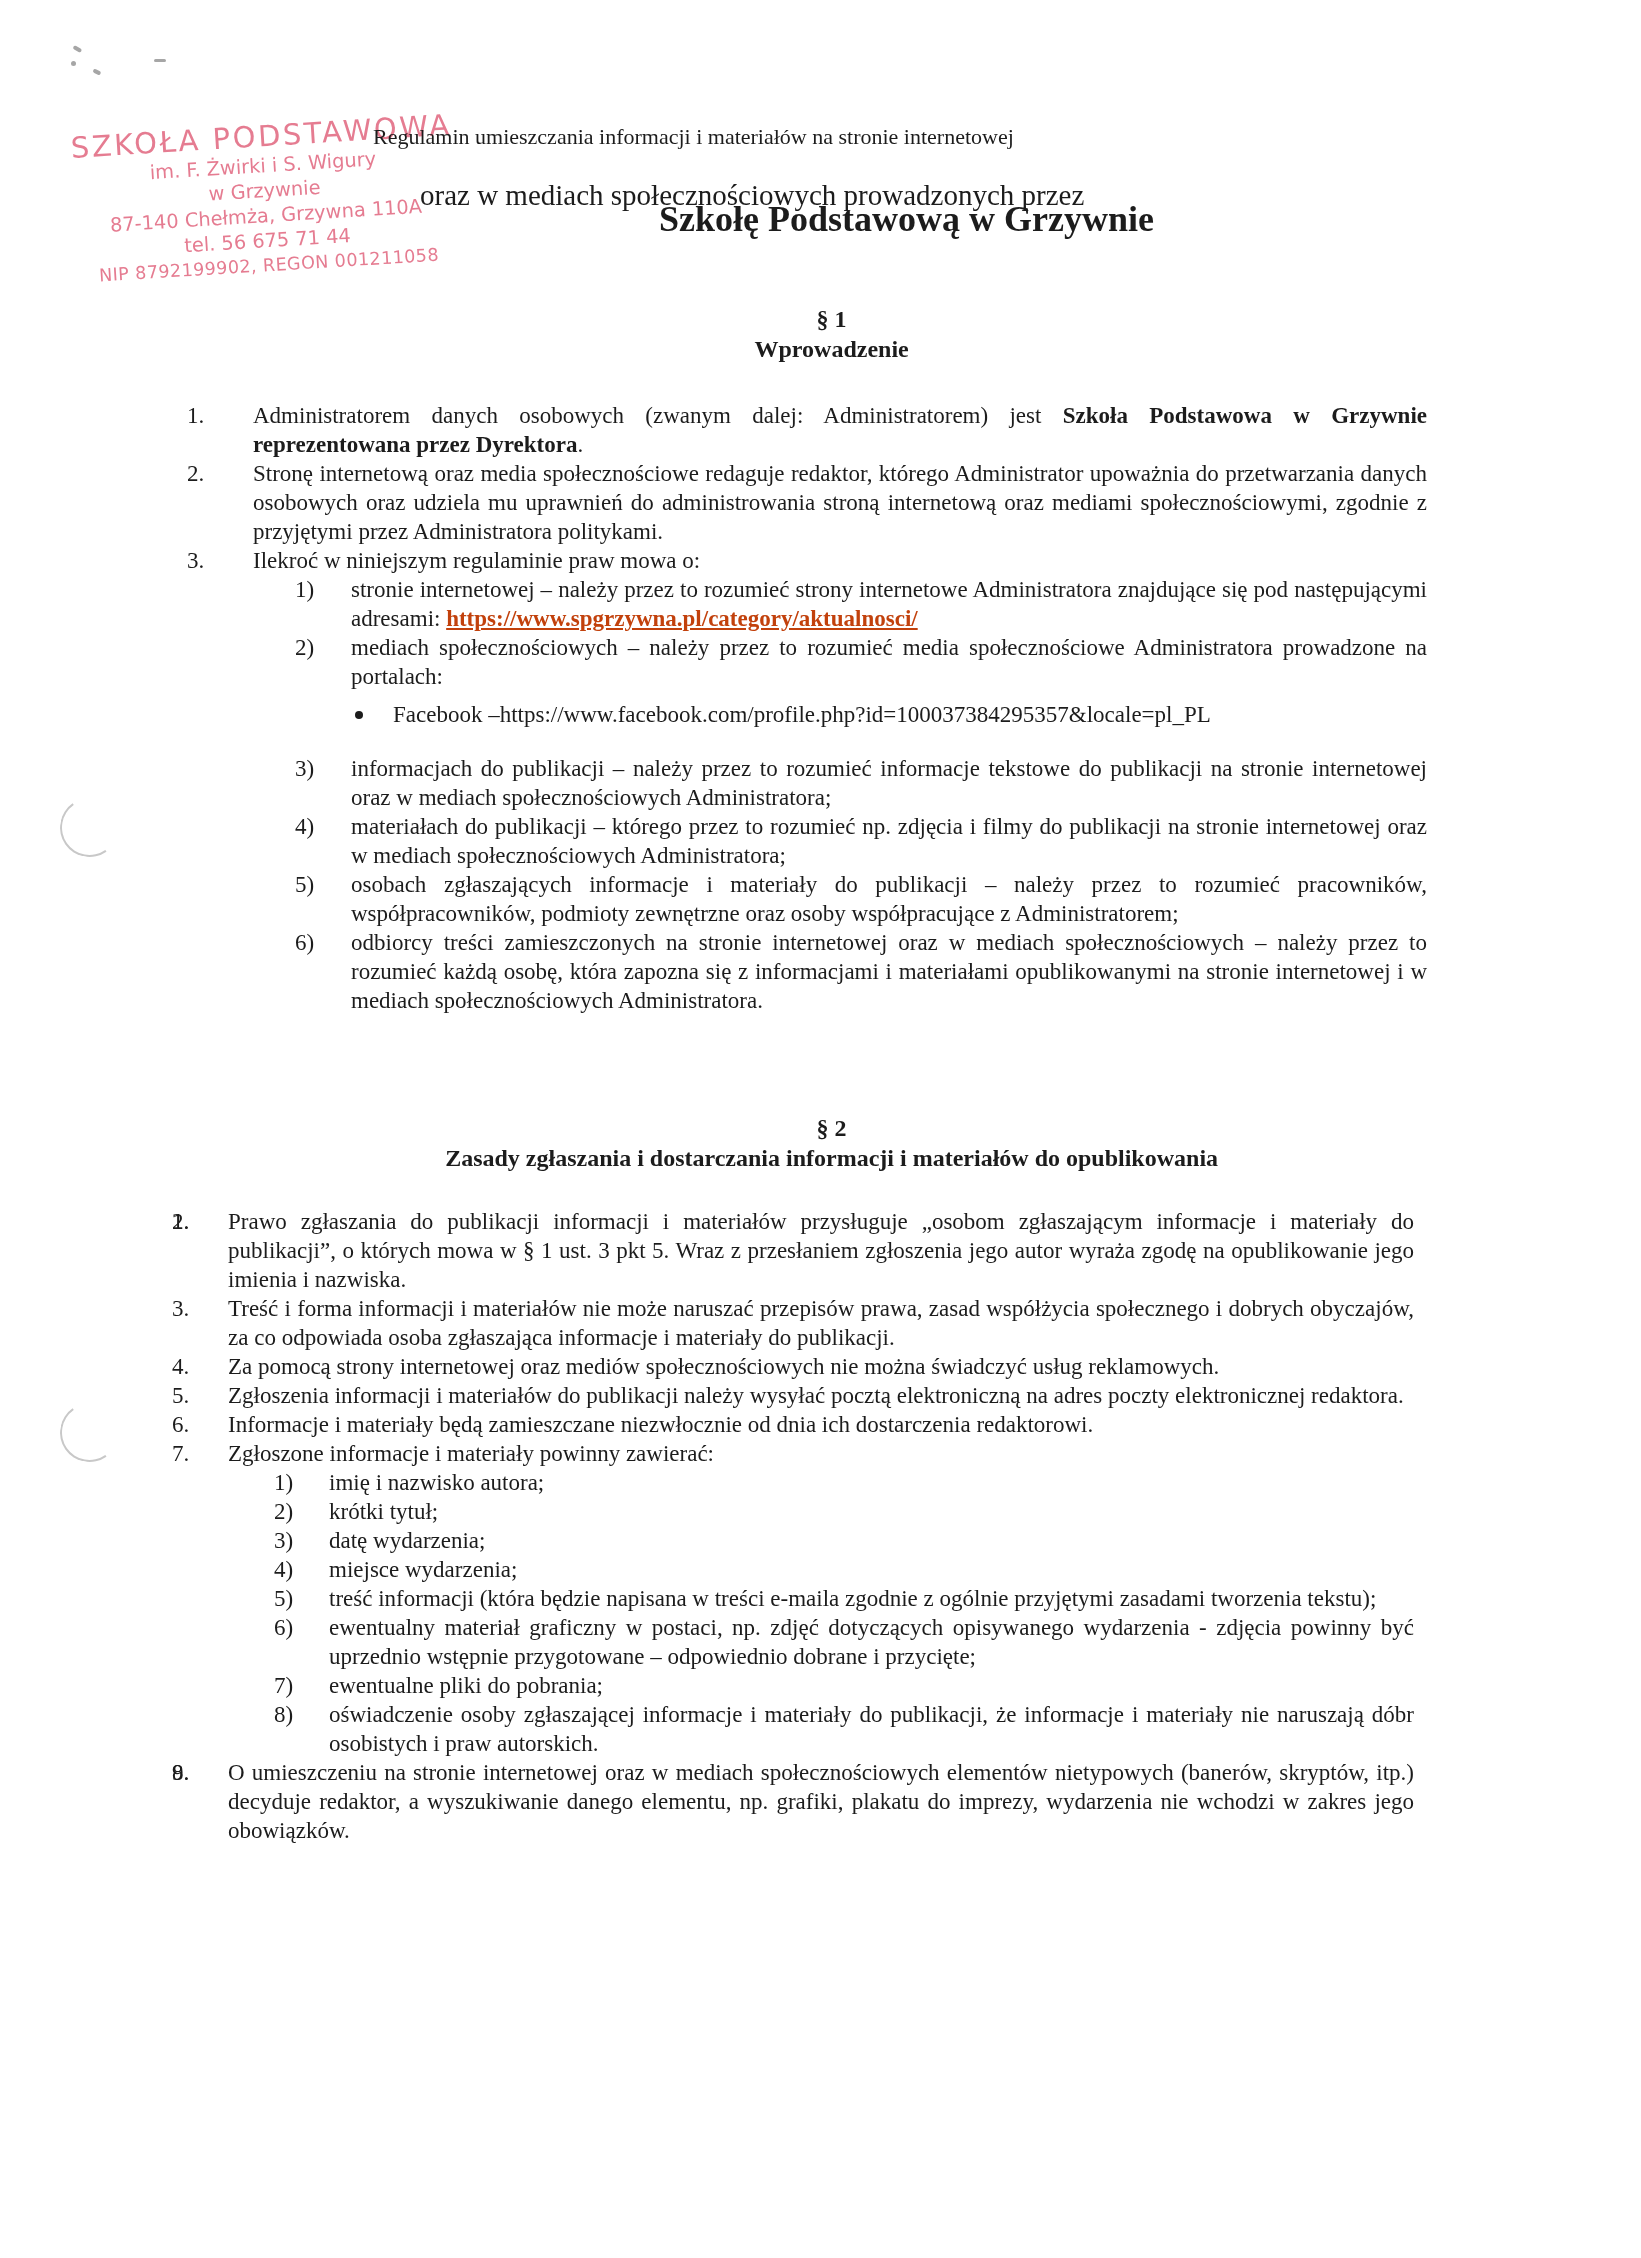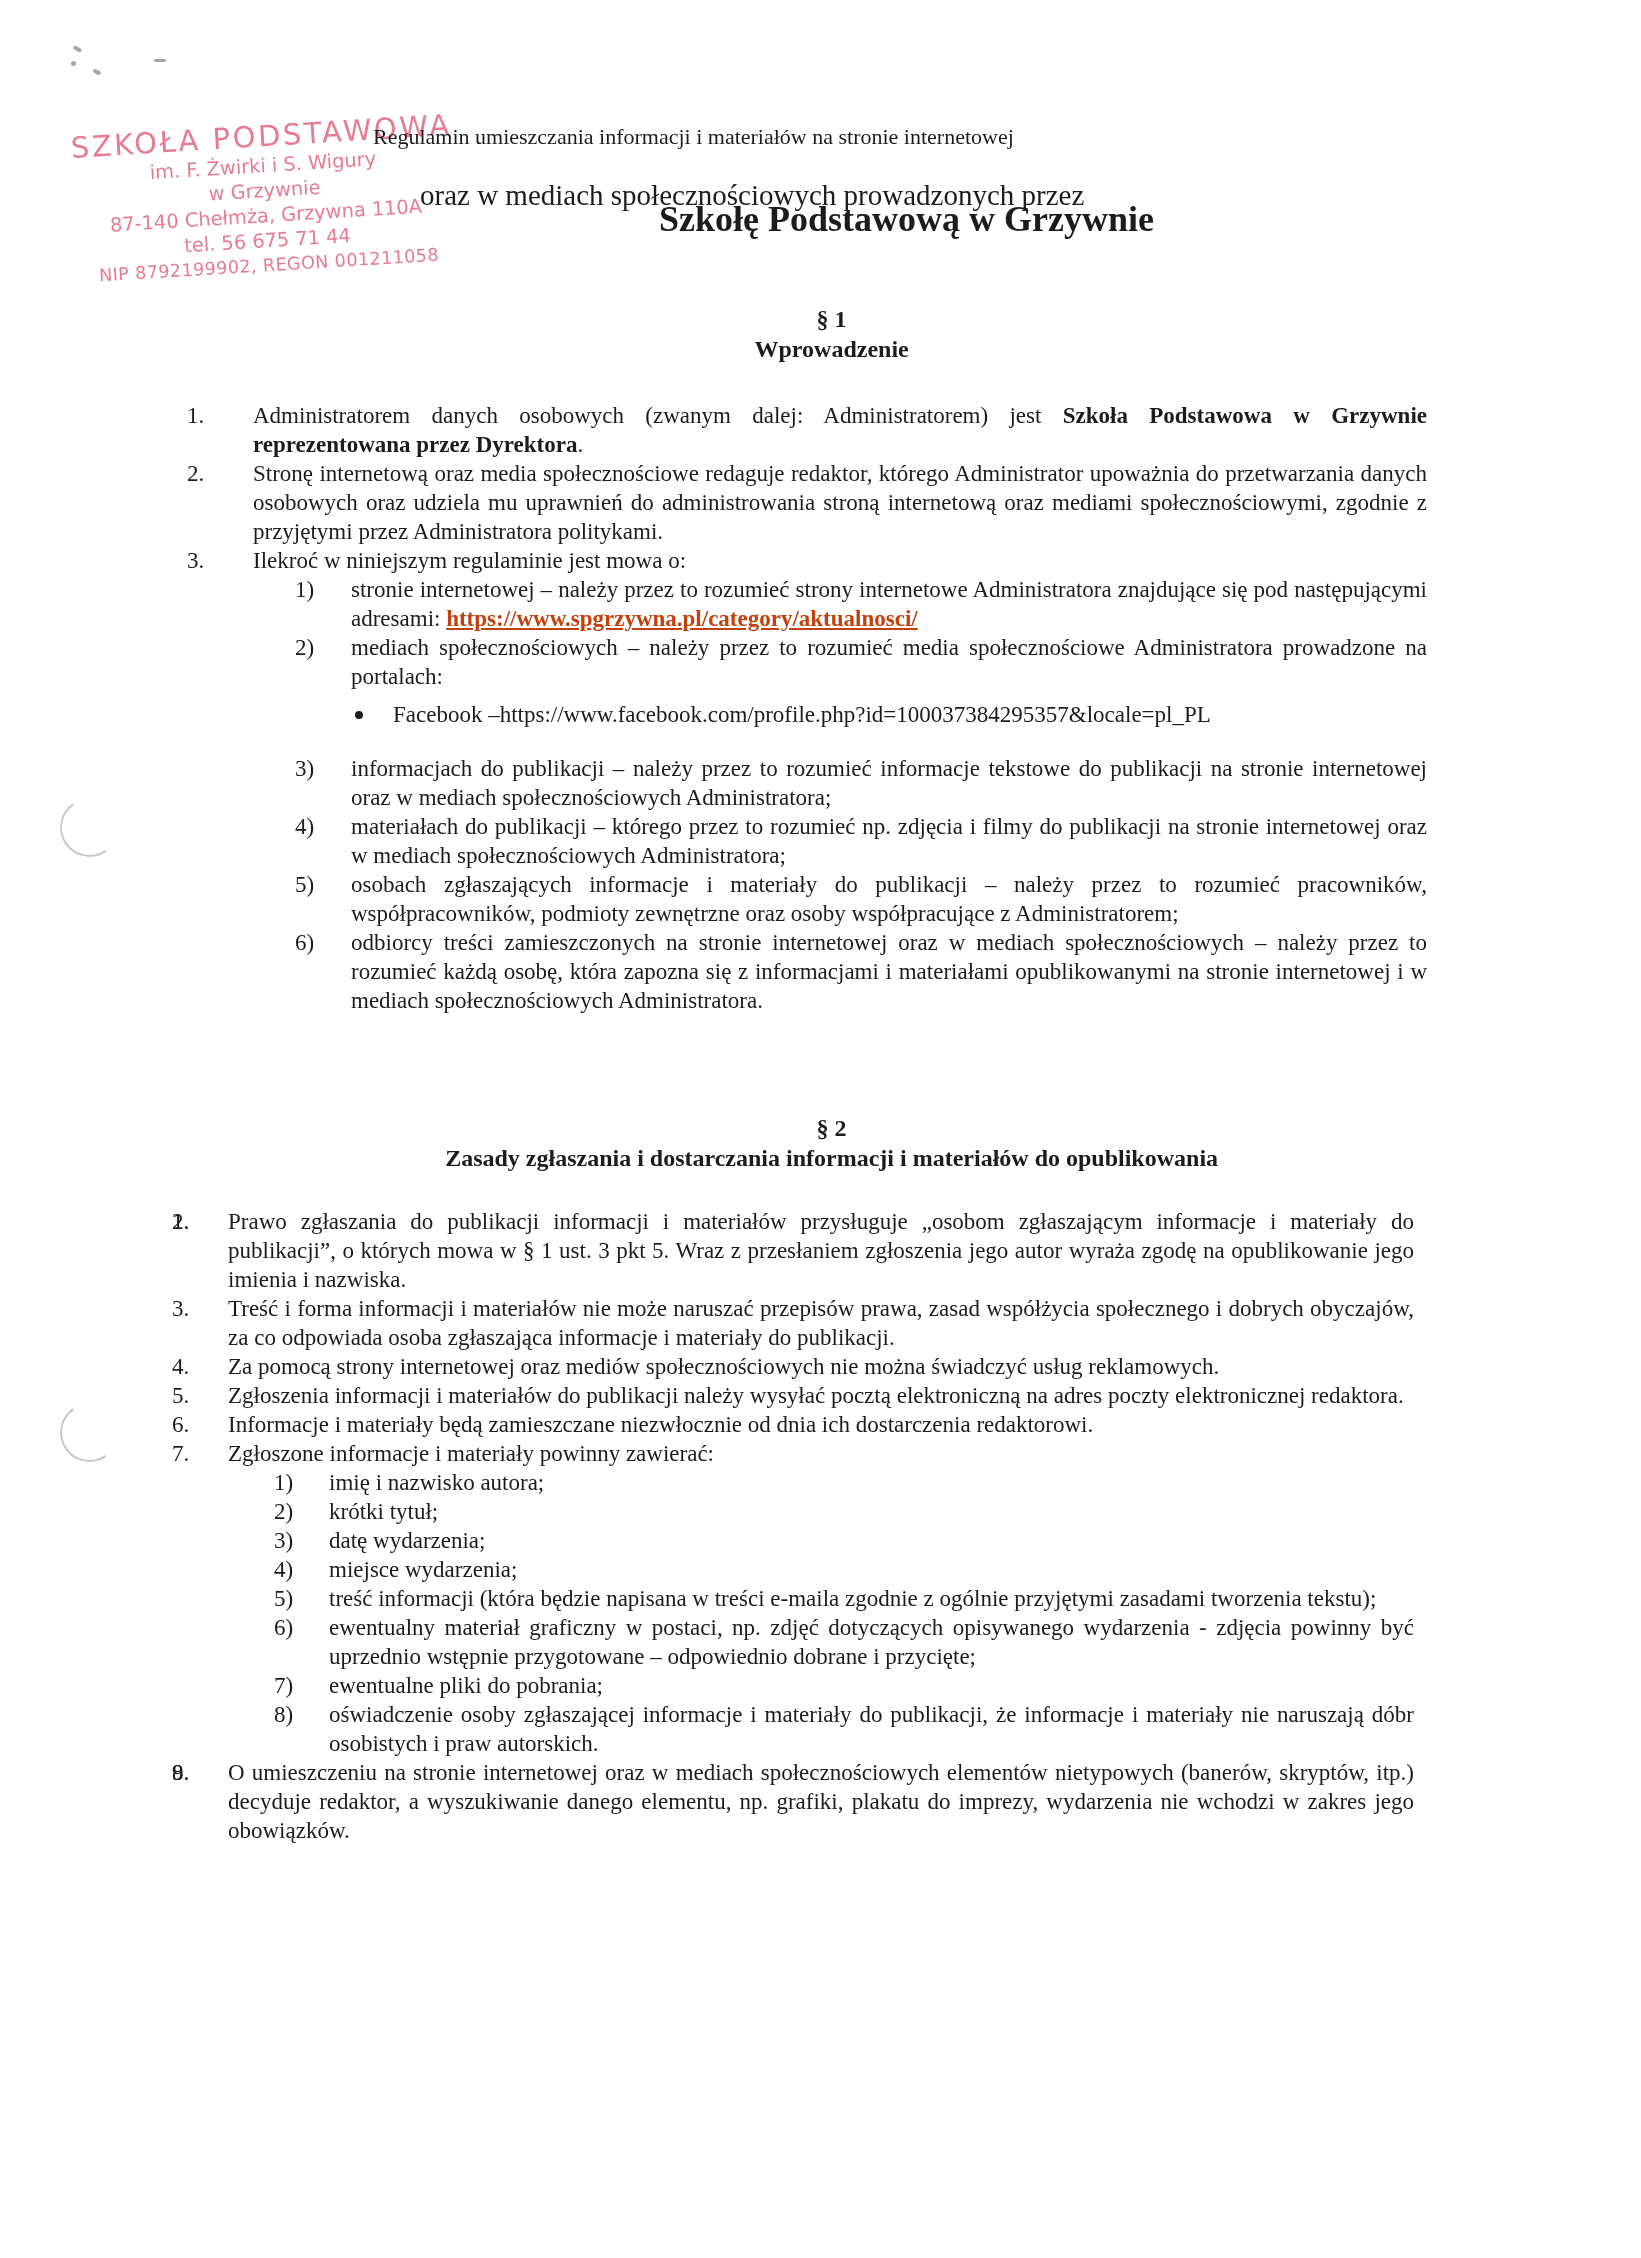--- a/index.html
+++ b/index.html
@@ -95,21 +95,21 @@
     <li class="item">
       <span class="n">1.</span>
       <span>Administratorem danych osobowych (zwanym dalej: Administratorem) jest </span><span class="bold">Szkoła Podstawowa w Grzywnie reprezentowana przez Dyrektora</span><span>.</span>
     </li>
     <li class="item">
       <span class="n">2.</span>
       <span>Stronę internetową oraz media społecznościowe redaguje redaktor, którego Administrator upoważnia do przetwarzania danych osobowych oraz udziela mu uprawnień do administrowania stroną internetową oraz mediami społecznościowymi, zgodnie z przyjętymi przez Administratora politykami.</span>
     </li>
     <li class="item">
       <span class="n">3.</span>
-      <span>Ilekroć w niniejszym regulaminie jest mowa o:</span>
+      <span>Ilekroć w niniejszym regulaminie praw mowa o:</span>
       <ol class="sub">
         <li class="sitem">
           <span class="n">1)</span>
           <span>stronie internetowej – należy przez to rozumieć strony internetowe Administratora znajdujące się pod następującymi adresami: </span><a class="link">https://www.spgrzywna.pl/category/aktualnosci/</a>
         </li>
         <li class="sitem">
           <span class="n">2)</span>
           <span>mediach społecznościowych – należy przez to rozumieć media społecznościowe Administratora prowadzone na portalach:</span>
           <ul class="bullet-list">
             <li>

